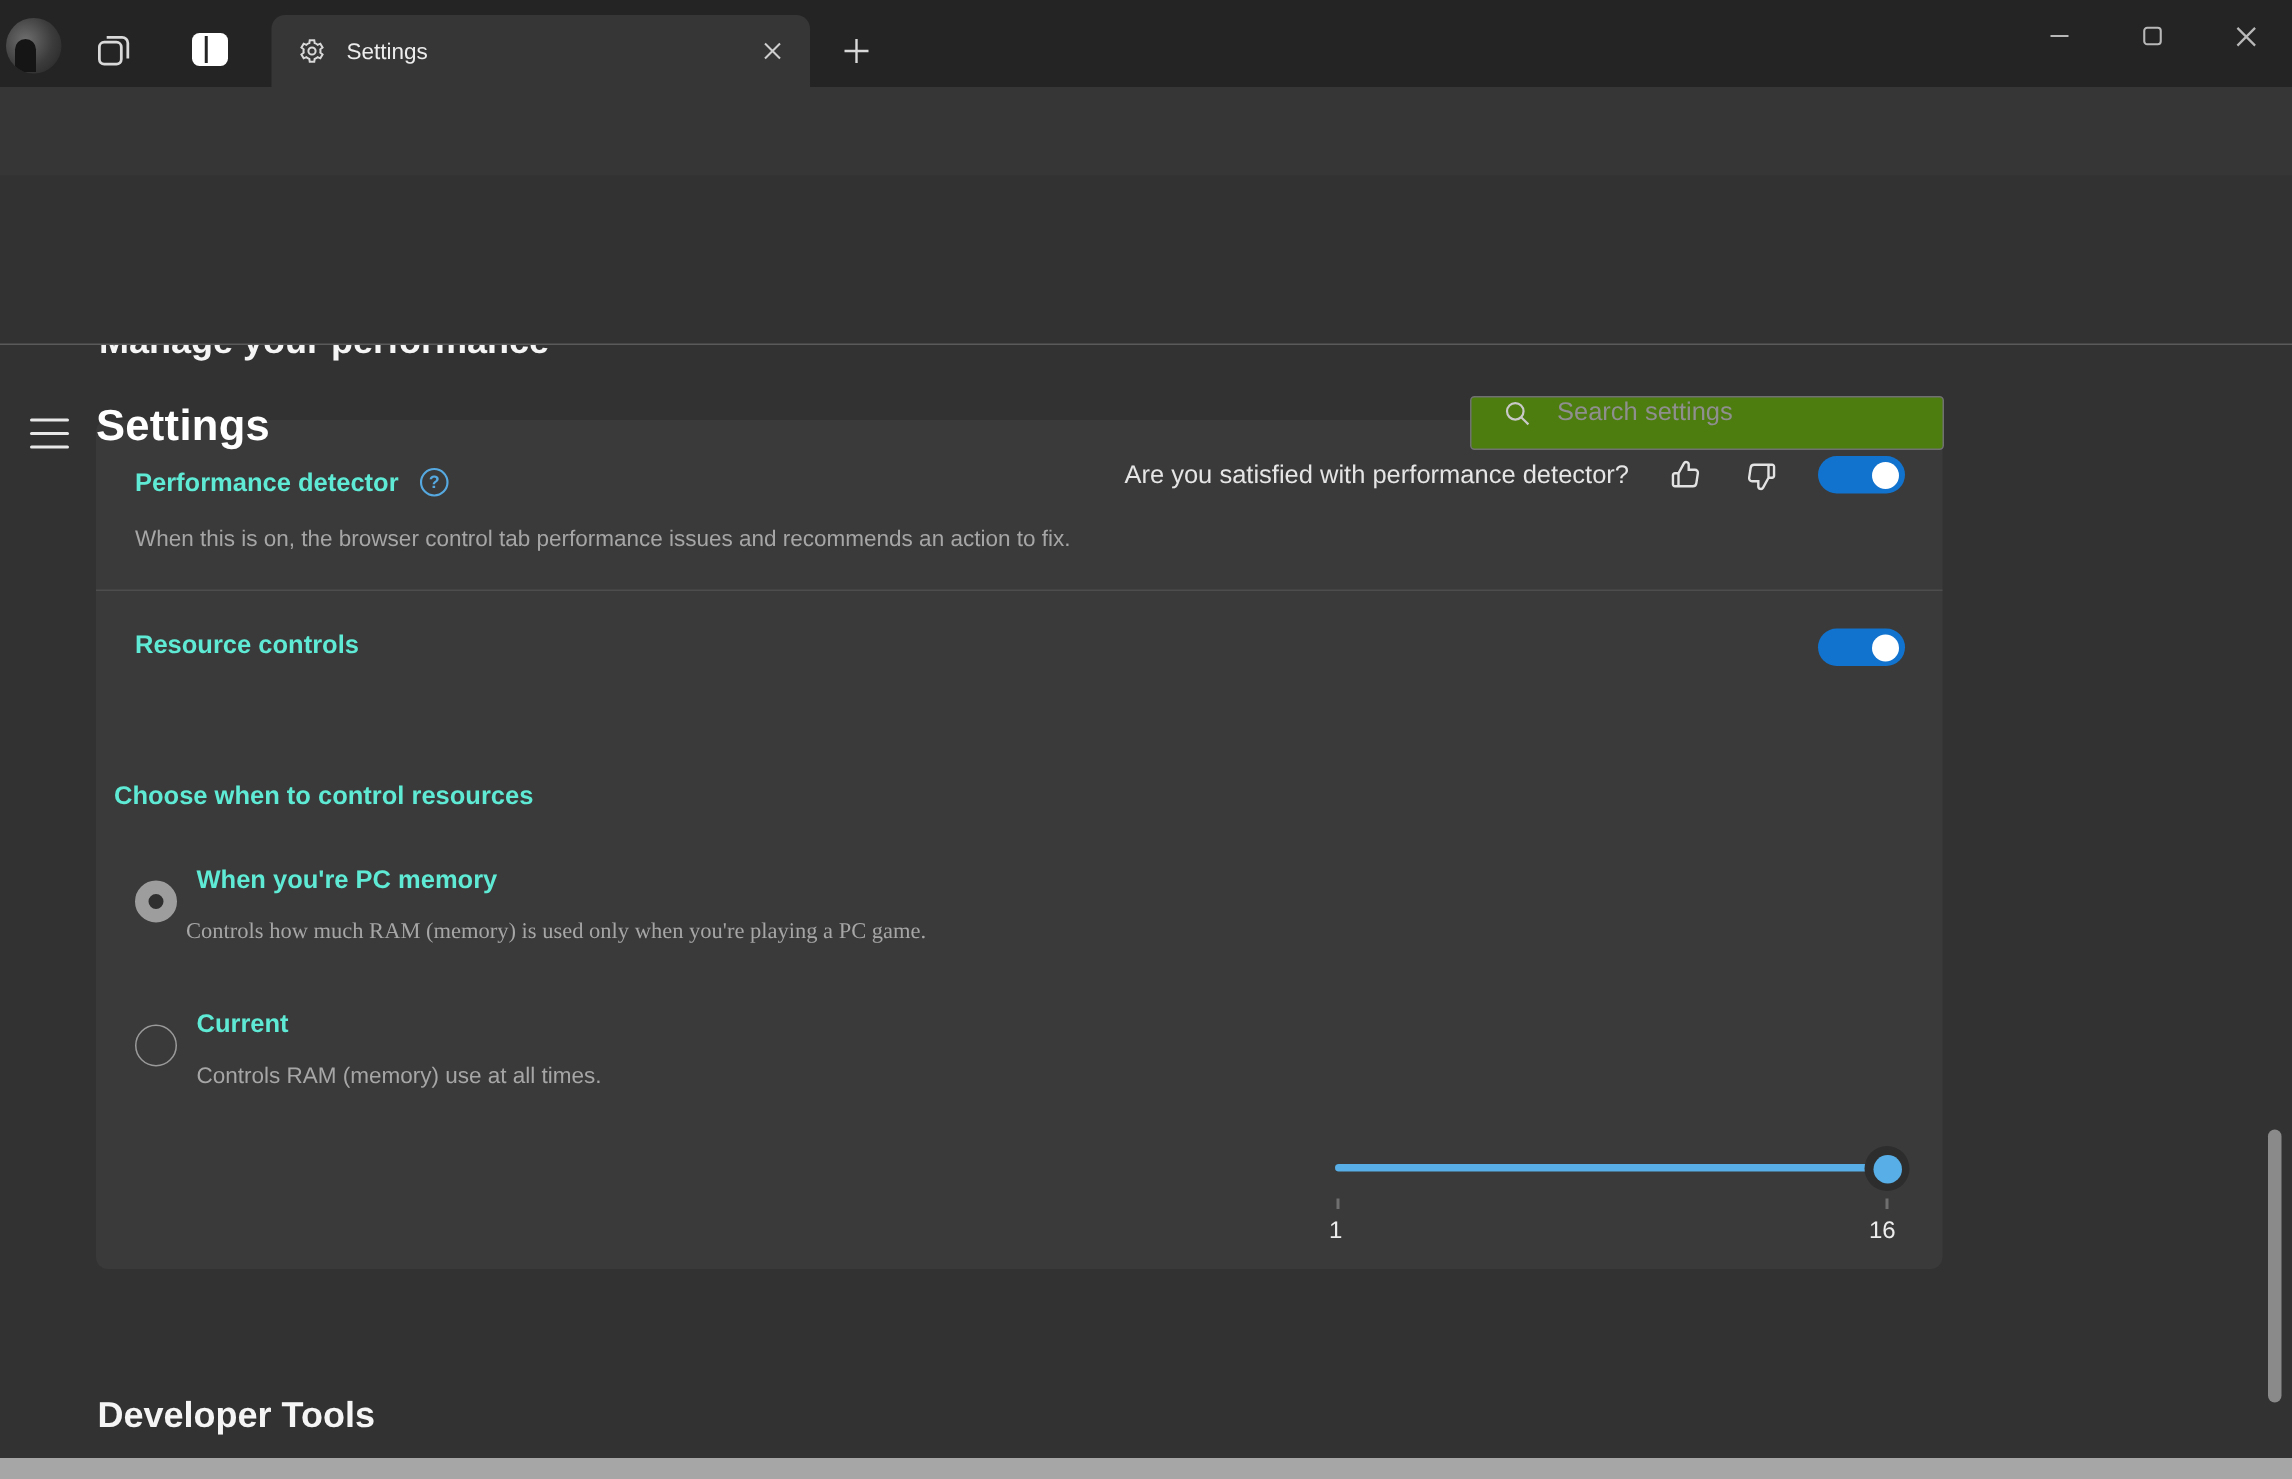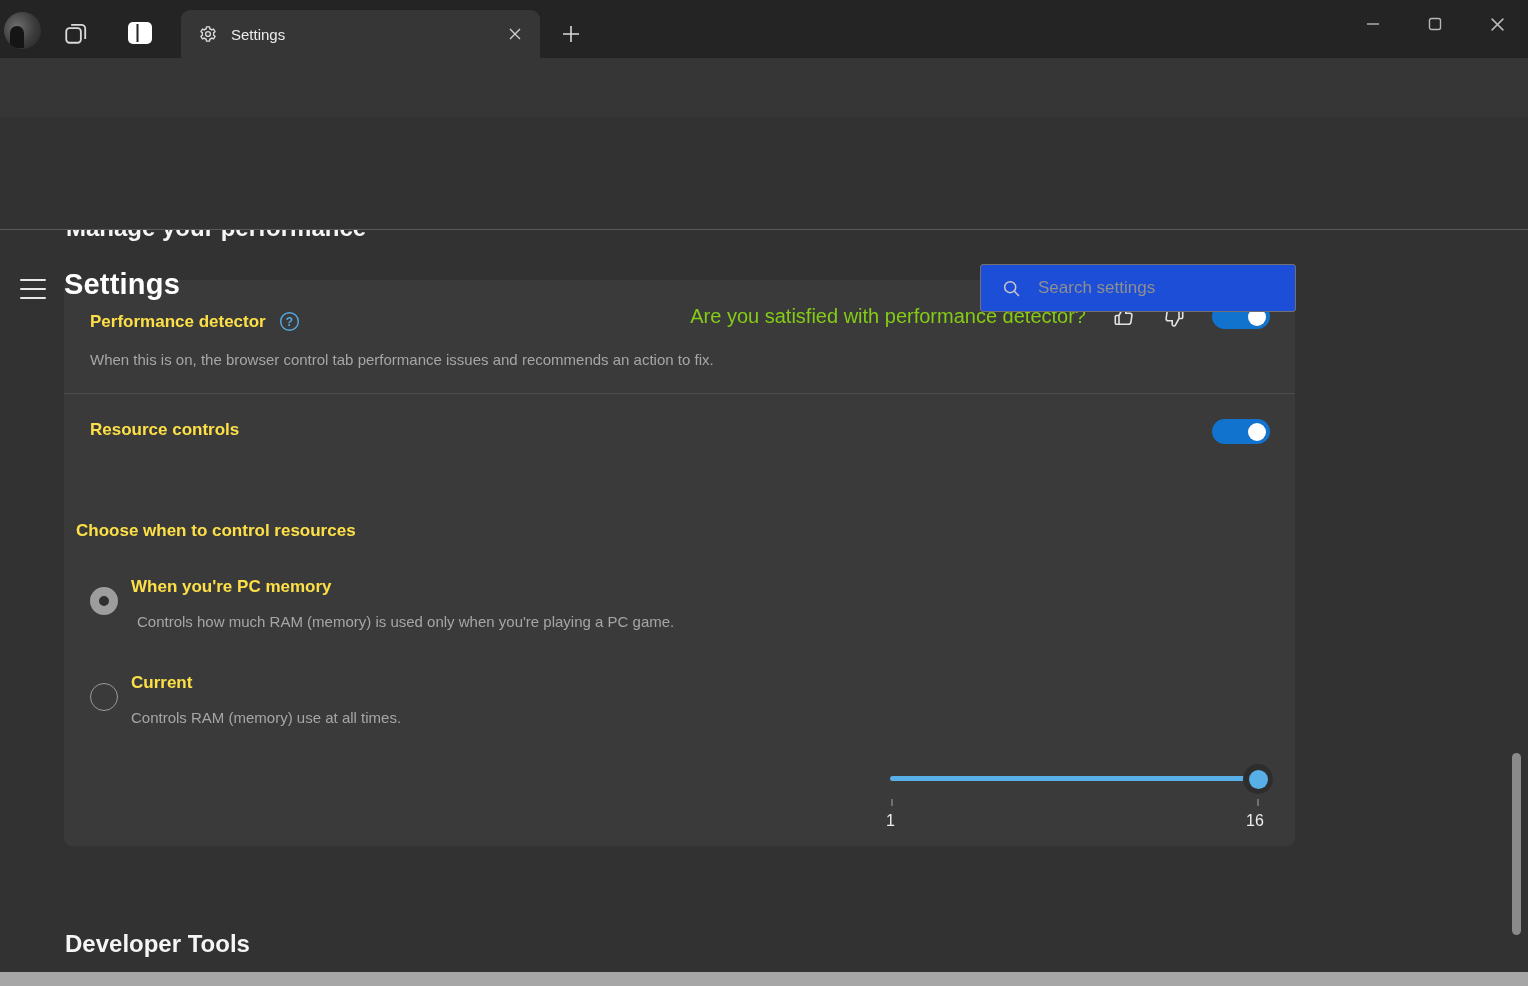--- a/index.html
+++ b/index.html
@@ -36,36 +36,36 @@
   .urlpill .suffix { color:#ffffff; }
   .urlpill .star { margin-left:auto; margin-right:14px; display:flex; color:#d2d2d2; }
   .tb-sep { position:absolute; left:1136px; top:76px; width:1px; height:23px; background:#5c5c5c; }
 
   
   .settings-header { position:absolute; top:117px; left:0; width:1528px; height:113px; background:#323232;
                      border-bottom:1px solid #5a5a5a; z-index:5; }
   .hamburger { position:absolute; left:20px; top:160px; width:26px; height:24px; display:flex; flex-direction:column; justify-content:space-between; padding:2px 0; }
   .hamburger span { display:block; height:2px; background:#e8e8e8; border-radius:1px; }
   .page-title { position:absolute; left:64px; top:151px; font-size:29px; font-weight:600; color:#ffffff; letter-spacing:.2px; }
-  .searchbox { position:absolute; left:980px; top:147px; width:316px; height:48px; background:#1d4ed8;
-               border:1px solid #707070; border-radius:3px; display:flex; align-items:center; }
+  .searchbox { position:absolute; left:980px; top:147px; width:316px; height:36px; background:#4d7c0f;
+               border:1px solid #707070; border-radius:3px; display:flex; align-items:flex-start; }
   .searchbox svg { margin-left:20px; }
   .searchbox input { margin-left:16px; flex:1; background:transparent; border:none; outline:none;
                      color:#d8d8d8; font-size:17px; font-family:"Liberation Sans",sans-serif; }
   .searchbox input::placeholder { color:#8f8f8f; }
 
   
   .scroll-layer { position:absolute; inset:117px 0 0 0; z-index:1; }
   .section-title { position:absolute; left:66px; top:97px; font-size:24px; font-weight:700; color:#f5f5f5; }
   .card { position:absolute; left:64px; top:163px; width:1231px; height:566px; background:#3a3a3a; border-radius:8px; }
-  .row-title { position:absolute; font-size:17px; font-weight:600; color:#fde047; }
+  .row-title { position:absolute; font-size:17px; font-weight:600; color:#5eead4; }
   .row-desc { position:absolute; font-size:15px; color:#a6a6a6; }
   .card-divider { position:absolute; left:0; top:113px; width:1231px; height:1px; background:#4d4d4d; }
   .feedback { position:absolute; right:25px; top:24px; display:flex; align-items:center; gap:26px; }
-  .feedback .fb-text { font-size:20px; color:#84cc16; }
+  .feedback .fb-text { font-size:17px; color:#e5e5e5; }
   .fb-icon { display:flex; color:#e3e3e3; }
   .toggle { width:58px; height:25px; border-radius:13px; background:#1173ce; position:relative; }
   .toggle .knob { position:absolute; right:4px; top:3.5px; width:18px; height:18px; border-radius:50%; background:#ffffff; }
   .toggle2 { position:absolute; right:25px; top:139px; }
   .radio { position:absolute; width:28px; height:28px; border-radius:50%; }
   .radio.sel { border:9px solid #9d9d9d; background:#2f2f2f; }
   .radio.unsel { border:1.5px solid #9a9a9a; background:transparent; }
   .slider-track { position:absolute; left:826px; top:496px; width:369px; height:5px; border-radius:3px; background:#58aee6; }
   .slider-thumb-outer { position:absolute; left:1179px; top:484px; width:30px; height:30px; border-radius:50%; background:#2d2d2d;
                         display:flex; align-items:center; justify-content:center; }
@@ -279,21 +279,21 @@
 
       <div class="row-title" style="left:26px; top:140px;">Resource controls</div>
       <span class="toggle toggle2">
           <span class="knob"></span>
         </span>
 
       <div class="row-title" style="left:12px; top:241px;">Choose when to control resources</div>
 
       <span class="radio sel" style="left:26px; top:307px;"></span>
       <div class="row-title" style="left:67px; top:297px;">When you're PC memory</div>
-      <div class="row-desc" style="left:73px; top:333px;">Controls how much RAM (memory) is used only when you're playing a PC game.</div>
+      <div class="row-desc" style="left:60px; top:333px;font-family:Liberation Serif, serif;">Controls how much RAM (memory) is used only when you're playing a PC game.</div>
 
       <span class="radio unsel" style="left:26px; top:403px;"></span>
       <div class="row-title" style="left:67px; top:393px;">Current</div>
       <div class="row-desc" style="left:67px; top:429px;">Controls RAM (memory) use at all times.</div>
 
 
       <div class="slider-track"></div>
       <div class="slider-thumb-outer">
           <div class="slider-thumb-inner"></div>
         </div>

